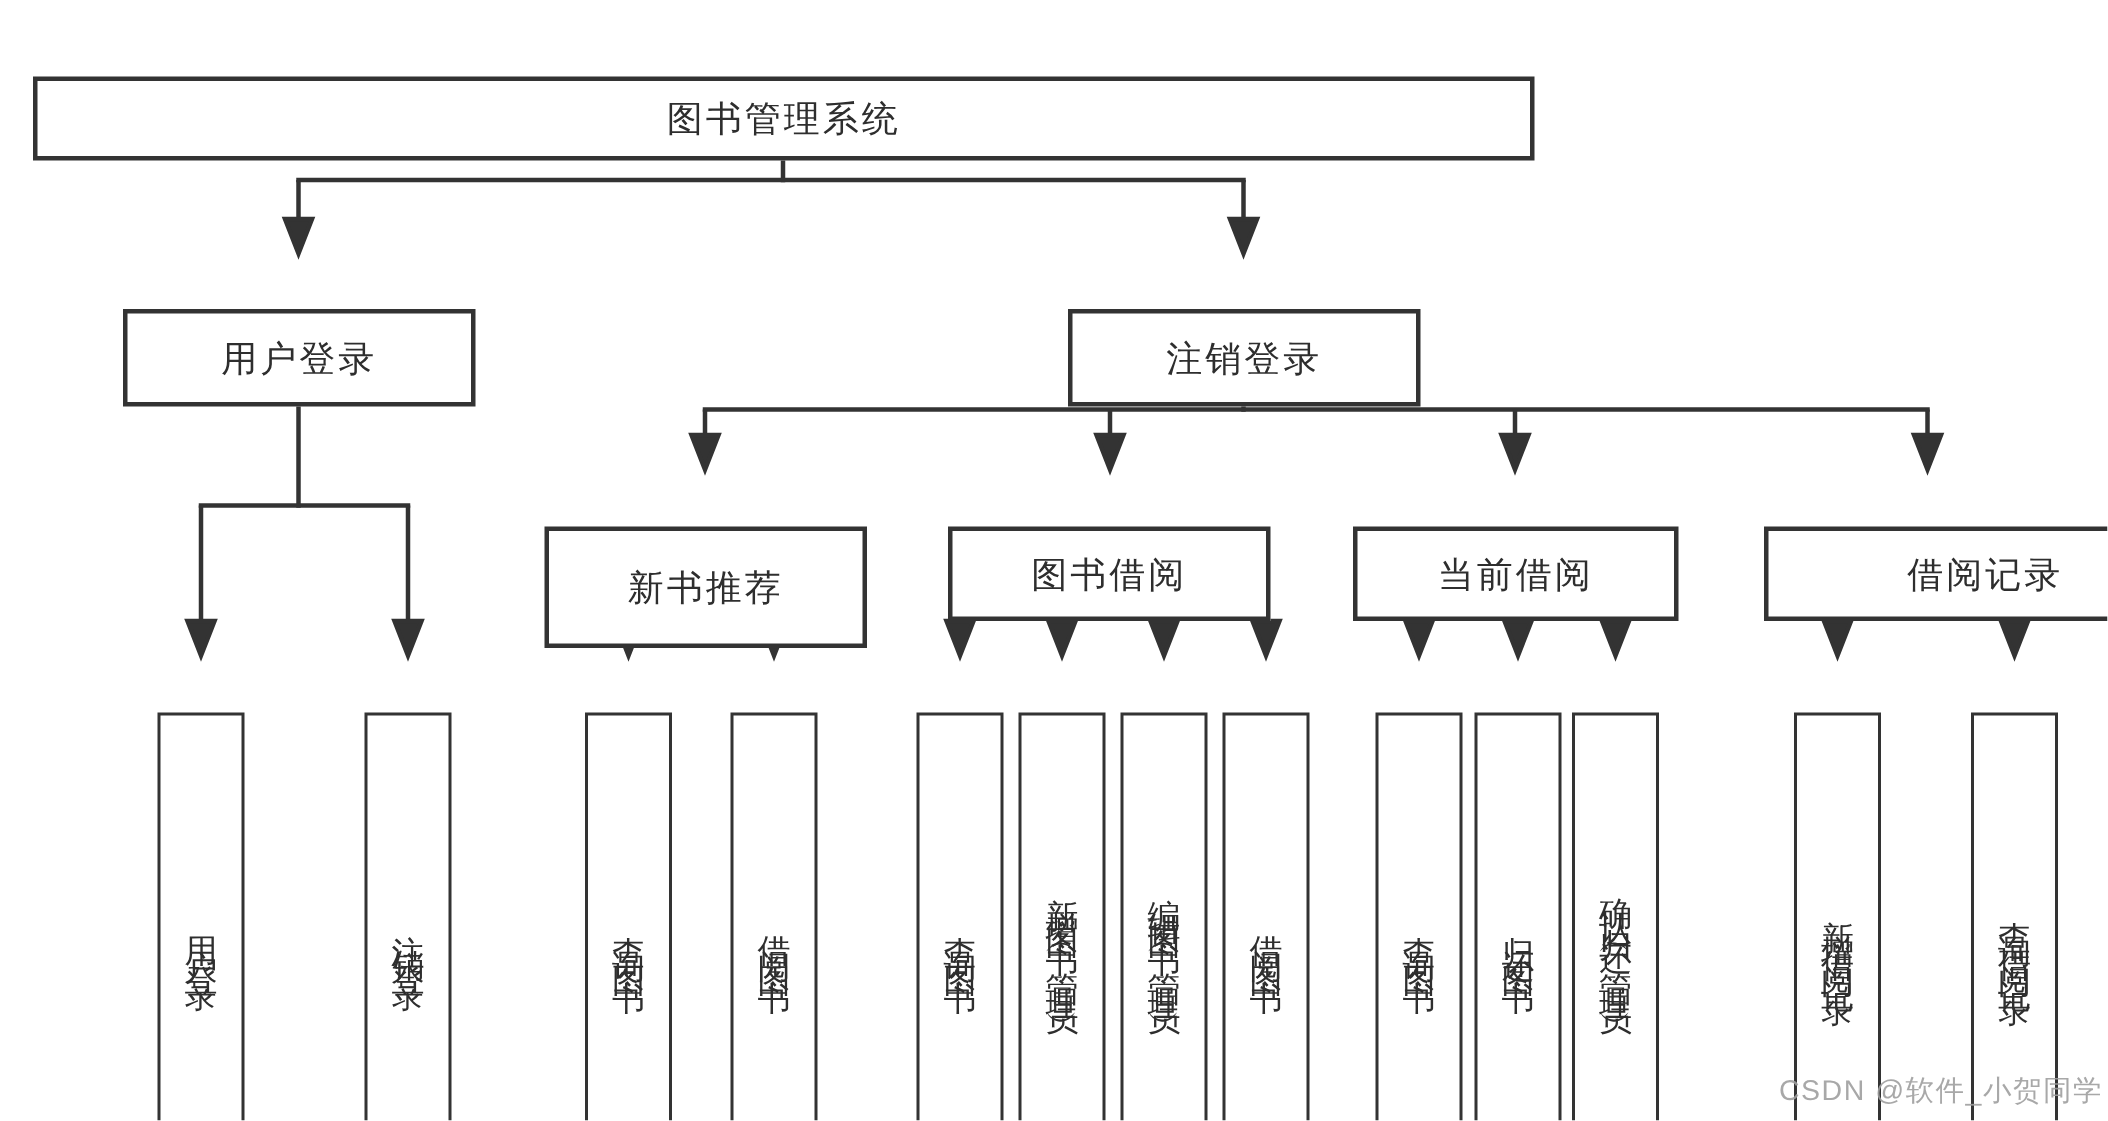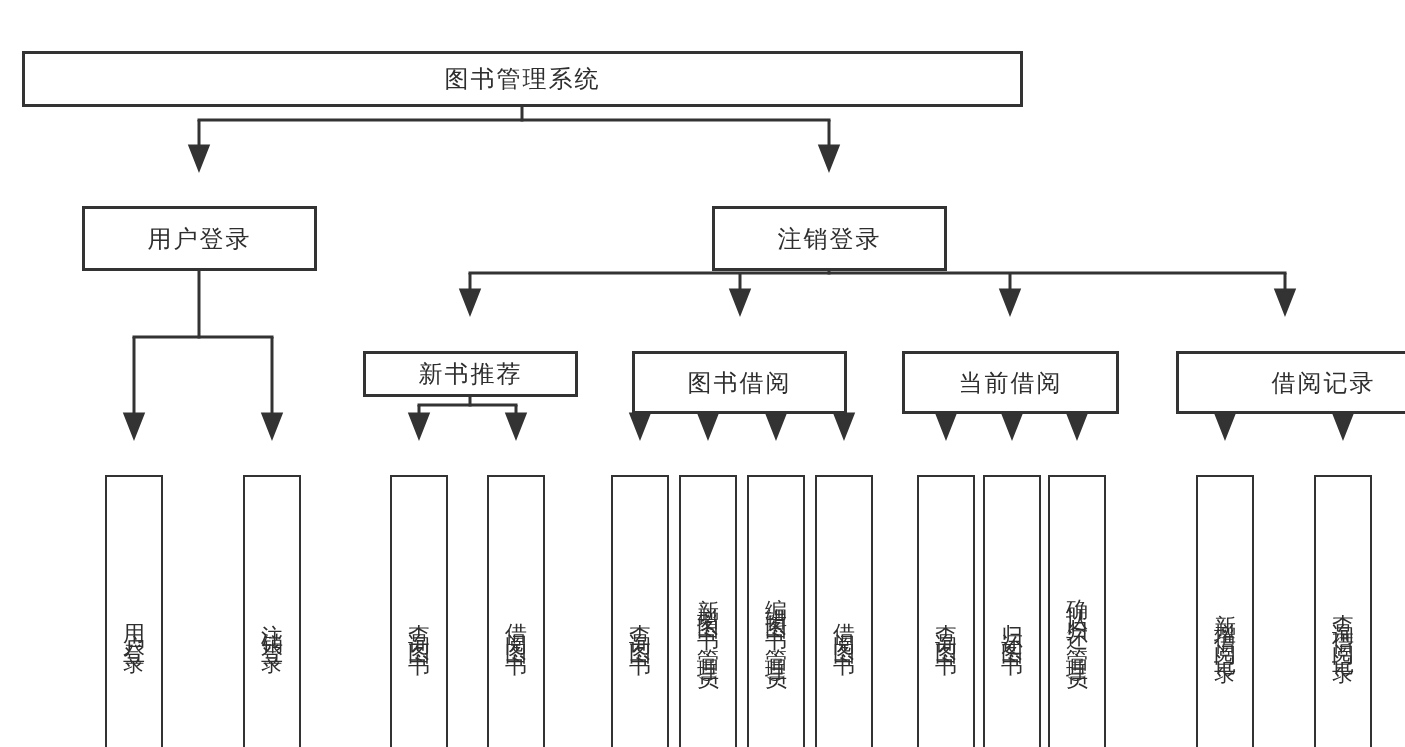--- a/index.html
+++ b/index.html
@@ -131,21 +131,21 @@
     <span>图书管理系统</span>
   </div>
 
   <div class="box" style="left:82px; top:168px; width:235px; height:65px;">
     <span>用户登录</span>
   </div>
   <div class="box" style="left:712px; top:168px; width:235px; height:65px;">
     <span>注销登录</span>
   </div>
 
-  <div class="box" style="left:363px; top:313px; width:215px; height:46px;">
+  <div class="box" style="left:363px; top:313px; width:215px; height:81px;">
     <span>新书推荐</span>
   </div>
   <div class="box" style="left:632px; top:313px; width:215px; height:63px;">
     <span>图书借阅</span>
   </div>
   <div class="box" style="left:902px; top:313px; width:217px; height:63px;">
     <span>当前借阅</span>
   </div>
   <div class="box" style="left:1176px; top:313px; width:255px; height:63px;padding-left:40px;">
     <span>借阅记录</span>
@@ -188,14 +188,15 @@
     <span>确认归还（管理员）</span>
   </div>
 
   <div class="box v" style="left:1196px; top:437px; width:58px; height:301px;">
     <span>新增借阅记录</span>
   </div>
   <div class="box v" style="left:1314px; top:437px; width:58px; height:301px;">
     <span>查询借阅记录</span>
   </div>
 
+  <div class="watermark">CSDN @软件_小贺同学</div>
 
 </div>
 
 </body></html>

